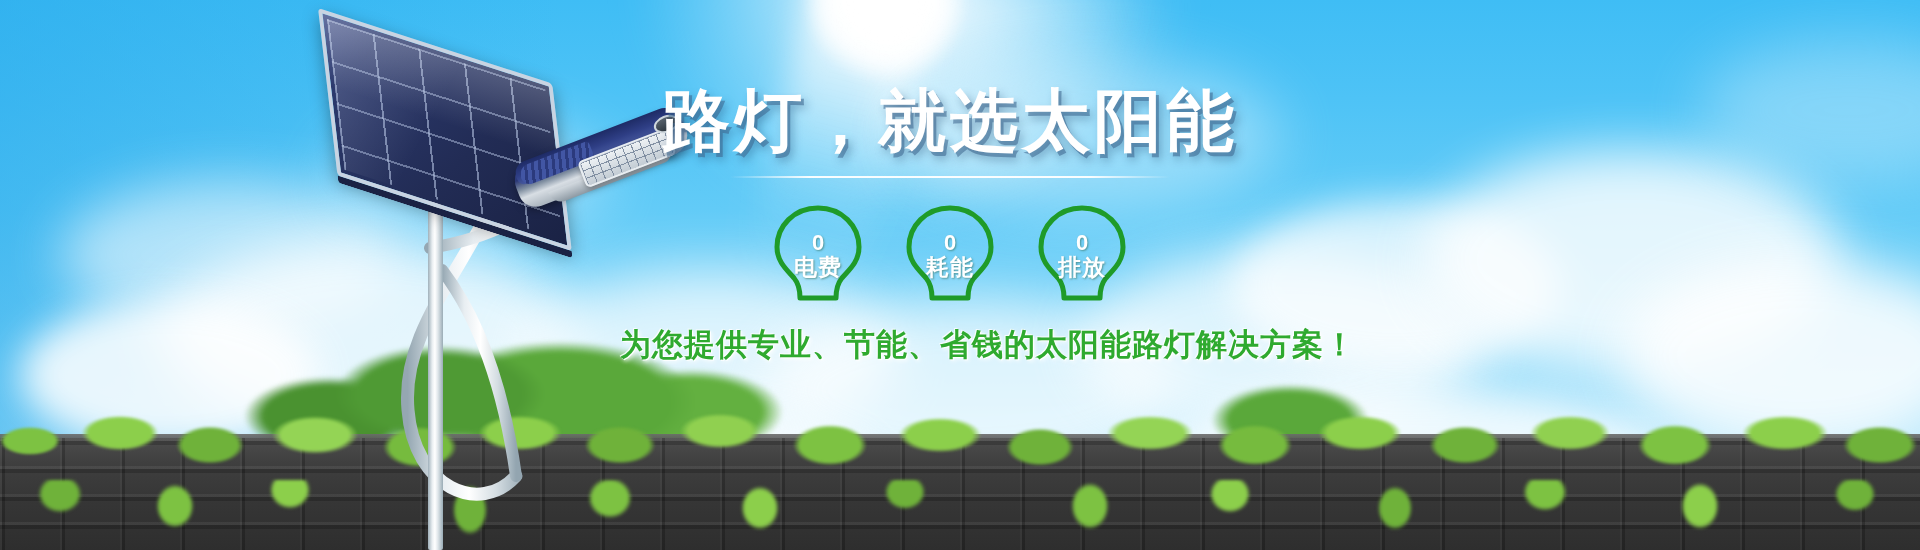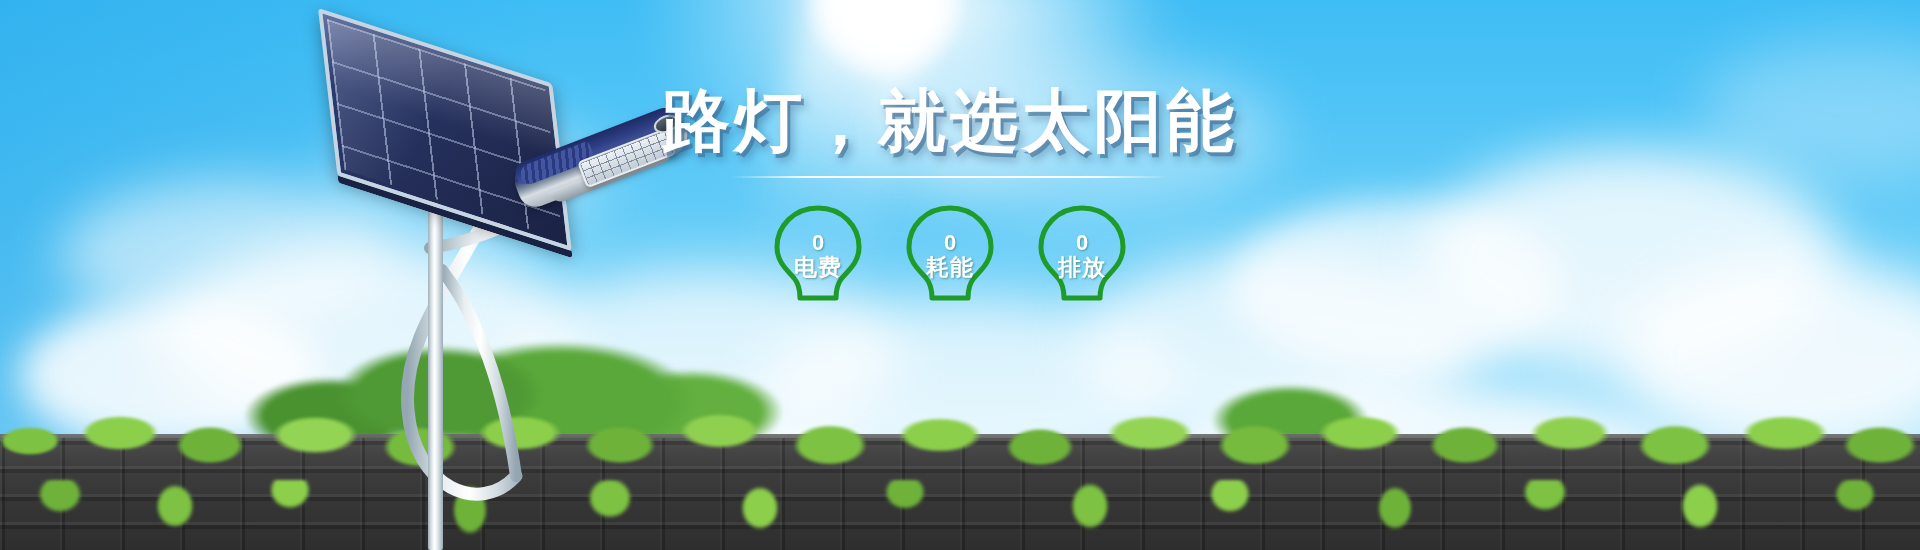--- a/index.html
+++ b/index.html
@@ -432,15 +432,16 @@
         </svg>
         <span class="badge-text">
           <span class="badge-zero">0</span>
           <span class="badge-word">排放</span>
         </span>
       </div>
 
 
     </div>
 
+    <p class="subtitle">为您提供专业、节能、省钱的太阳能路灯解决方案！</p>
   </div>
 
 </div>
 
 </body></html>

